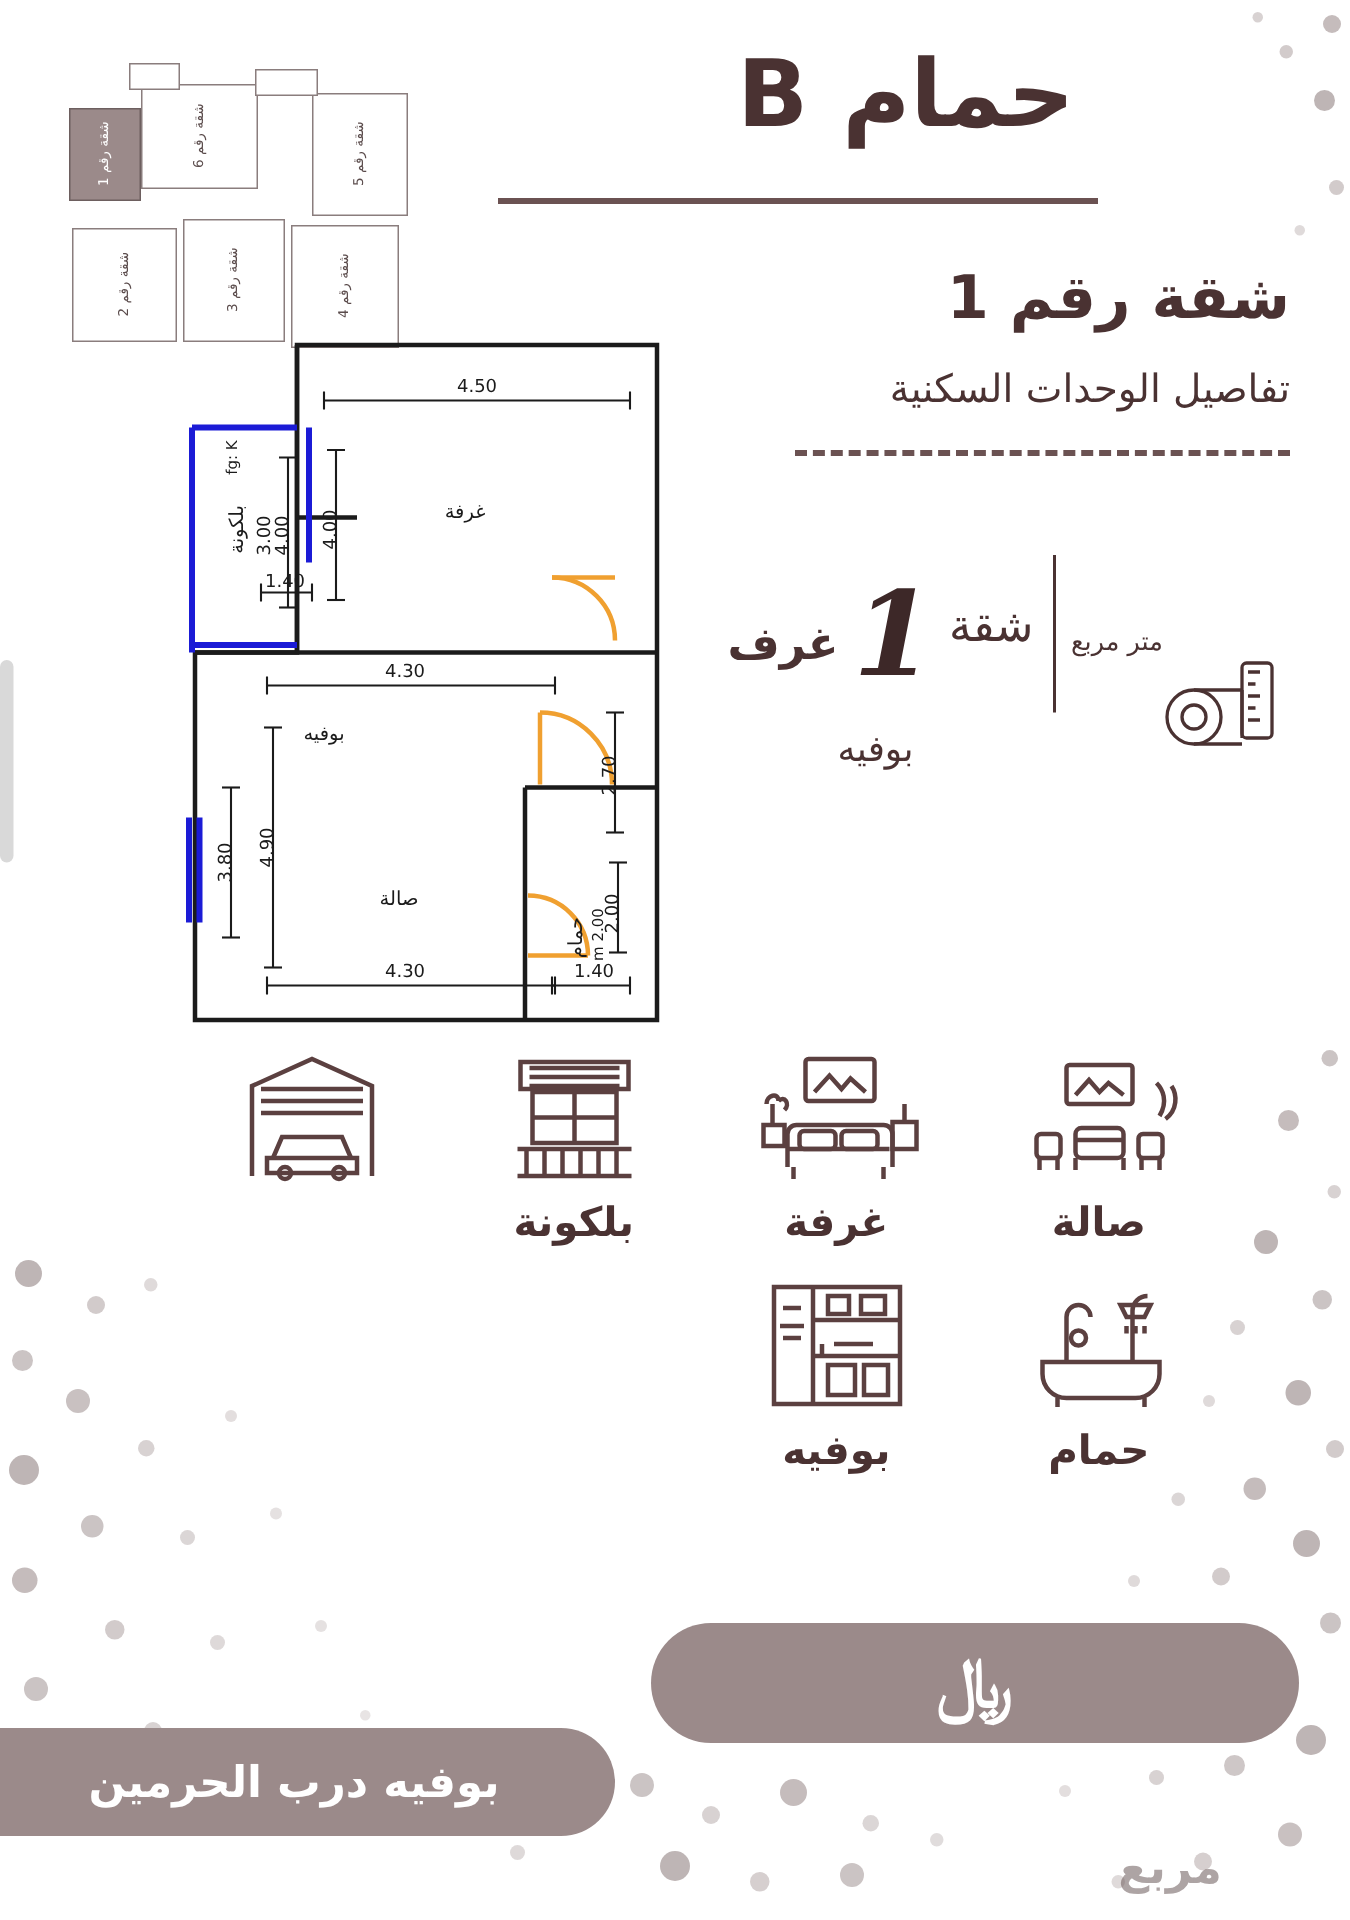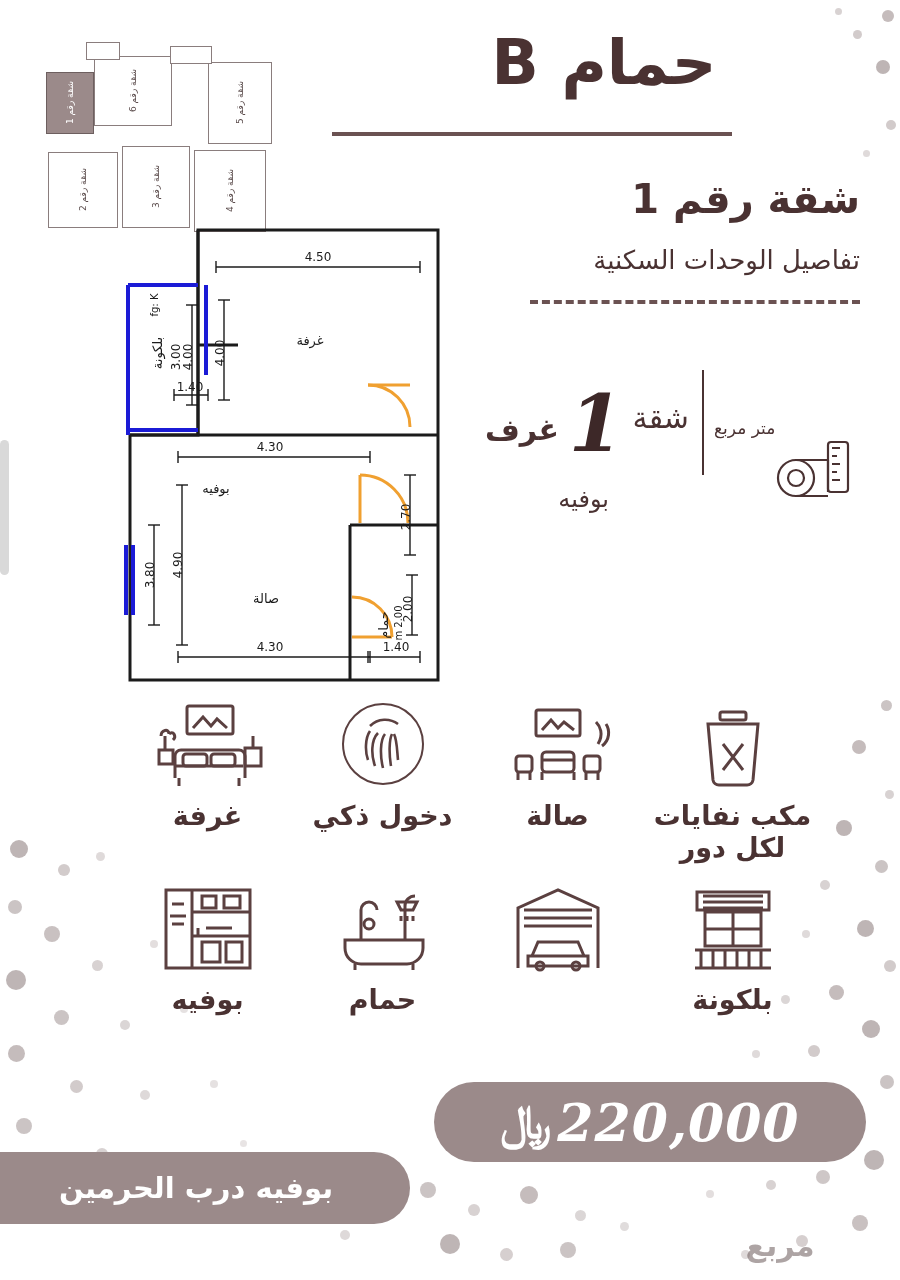--- a/index.html
+++ b/index.html
@@ -332,60 +332,38 @@
         <text x="96" y="268" text-anchor="middle">بوفيه</text>
         <text x="146" y="378" text-anchor="middle">صالة</text>
         <text x="268" y="400" text-anchor="middle" transform="rotate(-90 268 400)">حمام</text>
         <text x="282" y="398" text-anchor="middle" transform="rotate(-90 282 398)" font-size="10">2.00 m</text>
       </g>
     </svg>
   </div>
 
   <div class="features">
 
-    <div class="feat">
-      <div class="glyph">
-        <svg width="86" height="86" viewBox="0 0 86 86" fill="none" stroke="#5b4040" stroke-width="3">
-          <rect x="30" y="8" width="26" height="8" rx="2"></rect>
-          <path d="M18 20 h50 l-5 56 a6 6 0 0 1 -6 5 H29 a6 6 0 0 1 -6 -5 Z"></path>
-          <path d="M33 40 l20 26 M53 40 l-20 26"></path>
-        </svg>
-      </div>
-      <div class="flabel" style="white-space:pre-line">مكب نفايات
-لكل دور</div>
-    </div>
 
     <div class="feat">
       <div class="glyph">
         <svg width="112" height="86" viewBox="0 0 112 86" fill="none" stroke="#5b4040" stroke-width="3">
           <rect x="34" y="6" width="44" height="26" rx="2"></rect>
           <path d="M40 26 l9 -10 7 8 6 -6 10 8"></path>
           <rect x="40" y="48" width="32" height="20" rx="4"></rect>
           <path d="M40 68 v8 M72 68 v8 M40 56 h32"></path>
           <rect x="14" y="52" width="16" height="16" rx="3"></rect>
             <path d="M16 68 v8 M28 68 v8"></path>
           <rect x="82" y="52" width="16" height="16" rx="3"></rect>
             <path d="M84 68 v8 M96 68 v8"></path>
           <path d="M96 40 c6 -10 2 -18 -2 -22 M100 42 c8 -6 8 -16 4 -22"></path>
         </svg>
       </div>
       <div class="flabel">صالة</div>
     </div>
 
-    <div class="feat">
-      <div class="glyph">
-        <svg width="92" height="92" viewBox="0 0 92 92" fill="none" stroke="#5b4040" stroke-width="2.6">
-          <circle cx="46" cy="46" r="40" stroke-width="2"></circle>
-          <path d="M31 62 c-3 -8 -3 -22 2 -29 M38 68 c-4 -11 -4 -26 3 -33 M46 70 c-3 -12 -3 -28 2 -34"></path>
-          <path d="M54 68 c-2 -12 -2 -26 1 -32 M61 62 c-1 -10 -1 -20 -4 -26"></path>
-          <path d="M33 28 c8 -8 20 -8 28 -2"></path>
-        </svg>
-      </div>
-      <div class="flabel">دخول ذكي</div>
-    </div>
 
     <div class="feat">
       <div class="glyph">
         <svg width="118" height="90" viewBox="0 0 118 90" fill="none" stroke="#5b4040" stroke-width="3">
           <rect x="38" y="6" width="46" height="28" rx="2"></rect>
           <path d="M44 28 l10 -11 8 9 6 -7 10 9"></path>
           <path d="M26 78 v-22 a6 6 0 0 1 6 -6 h58 a6 6 0 0 1 6 6 v22"></path>
           <rect x="34" y="54" width="24" height="12" rx="3"></rect>
           <rect x="62" y="54" width="24" height="12" rx="3"></rect>
           <path d="M26 66 h68 M30 78 v8 M90 78 v8"></path>
@@ -457,21 +435,20 @@
         </svg>
       </div>
       <div class="flabel">بوفيه</div>
     </div>
 
   </div>
 
   <div class="price-pill">
     <div class="price-text">
       <span class="riyal">﷼</span>
-      <span>220,000</span>
     </div>
   </div>
 
   <div class="proj-pill">
     <div class="proj-text">بوفيه درب الحرمين</div>
   </div>
 
   <div class="watermark">مربع</div>
 
 </div>

